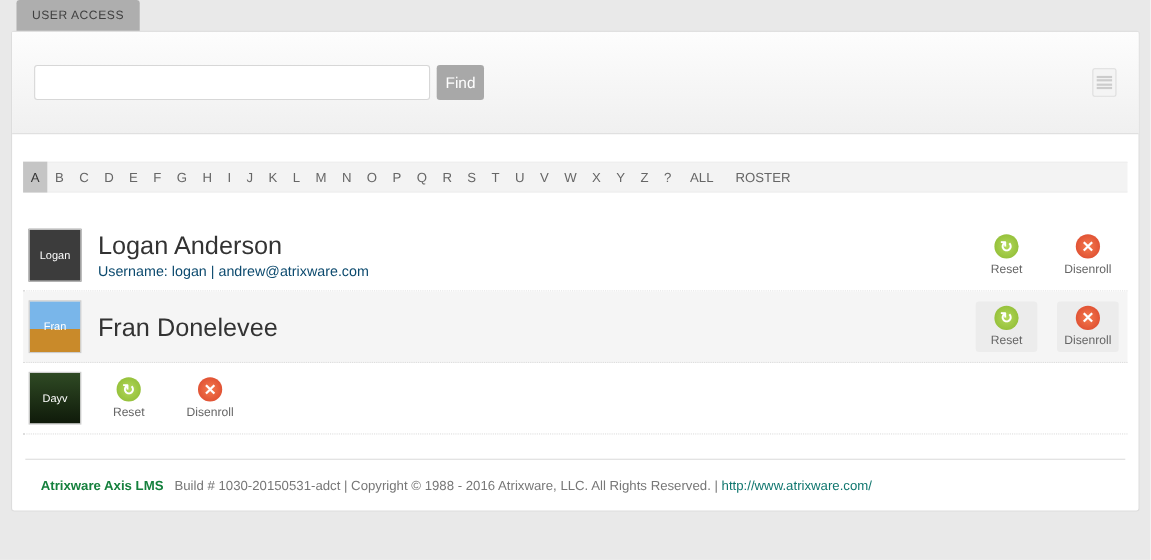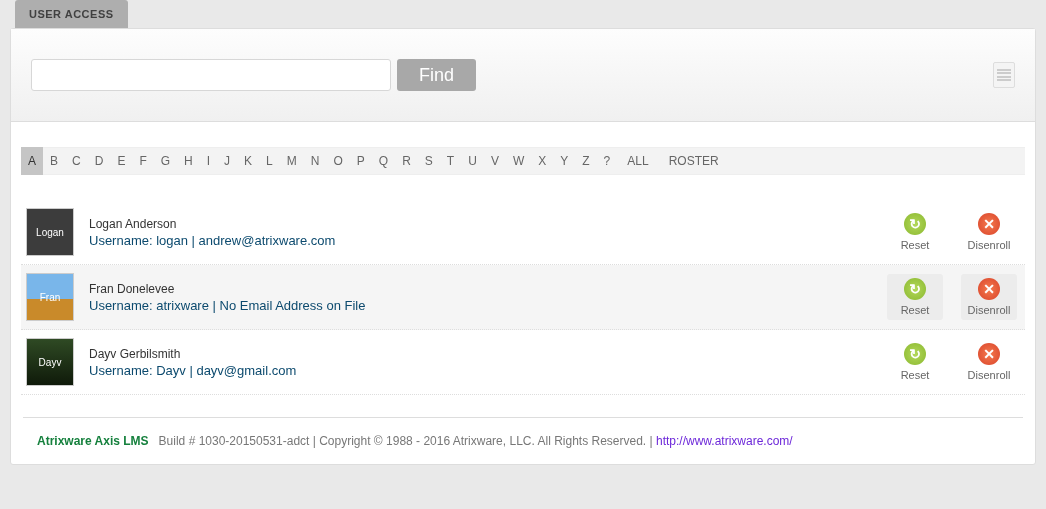--- a/index.html
+++ b/index.html
@@ -17,21 +17,21 @@
     padding: 0 0 10px 0;
   }
   .tab-strip {
     display: flex;
     padding-left: 15px;
     margin-top: 0;
   }
   .tab {
     background: #aeaeae;
     color: #404040;
-    font-weight: 700;
+    font-weight: 400;
     font-size: 11px;
     letter-spacing: .5px;
     padding: 8px 14px;
     border-radius: 3px 3px 0 0;
   }
   .panel {
     background: #fff;
     margin: 0 10px;
     border: 1px solid #ddd;
     border-radius: 3px;
@@ -47,26 +47,26 @@
     width: 360px;
     height: 32px;
     border: 1px solid #d7d7d7;
     border-radius: 3px;
     padding: 4px 8px;
     font-size: 14px;
     outline: none;
   }
   .find-btn {
     height: 32px;
-    padding: 0 22px;
+    padding: 0 8px;
     margin-left: 6px;
     background: #a8a8a8;
     border: none;
     color: #fff;
-    font-size: 18px;
+    font-size: 14px;
     border-radius: 3px;
     cursor: pointer;
   }
   .doc-icon {
     margin-left: auto;
     width: 22px; height: 26px;
     display:flex;flex-direction:column;justify-content:space-evenly;
     padding:4px 3px;
     border:1px solid #ddd;border-radius:2px;background:#f4f4f4;
   }
@@ -104,21 +104,21 @@
     justify-content:space-between;
   }
   .avatar{
     width:48px;height:48px;
     margin:0 15px 0 5px;
     border:1px solid #ccc;
     display:flex;align-items:center;justify-content:center;
     font-size:10px;color:#fff;
   }
   .user-info{flex:1;}
-  .user-name{font-size:12px;color:#333;}
+  .user-name{font-size:23px;color:#333;}
   .user-meta{font-size:13px;color:#0c4a6e;margin-top:2px;}
   .actions{display:flex;gap:18px;margin-right:8px;}
   .action{
     display:flex;flex-direction:column;align-items:center;gap:4px;
     font-size:11px;color:#666;cursor:pointer;
     width:56px;
     padding:4px 2px;border-radius:3px;
   }
   .user-row.selected .action{background:#ececec;}
   .icon-circle{
@@ -128,21 +128,21 @@
   }
   .ic-green{background:radial-gradient(#b3d85a,#8ab82f);}
   .ic-red{background:radial-gradient(#f47a4e,#d9432a);}
   .footer{
     margin:12px 12px 0 12px;
     padding:16px 14px;
     border-top:1px solid #ddd;
     font-size:12px;
     color:#777;
   }
-  .footer a{color:#6d28d9;text-decoration:none;}
+  .footer a{color:#0f766e;text-decoration:none;}
   .footer b{color:#15803d;}
 </style>
 </head>
 <body>
 
 <div class="page">
 
   <div class="tab-strip">
     <div class="tab">USER ACCESS</div>
   </div>
@@ -209,39 +209,34 @@
               <div class="action">
                 <div class="icon-circle ic-red">✕</div>
                 <span>Disenroll</span>
               </div>
             </div>
           </div>
           <div class="user-row selected">
             <div class="avatar" style="background: linear-gradient(rgb(121, 182, 234) 55%, rgb(201, 138, 42) 55%);">Fran</div>
             <div class="user-info">
               <div class="user-name">Fran Donelevee</div>
-              <div class="user-meta">Username: atrixware | No Email Address on File</div>
             </div>
             <div class="actions">
               <div class="action">
                 <div class="icon-circle ic-green">↻</div>
                 <span>Reset</span>
               </div>
               <div class="action">
                 <div class="icon-circle ic-red">✕</div>
                 <span>Disenroll</span>
               </div>
             </div>
           </div>
           <div class="user-row">
             <div class="avatar" style="background: linear-gradient(rgb(47, 74, 36), rgb(15, 26, 10)); text-align: center;">Dayv</div>
-            <div class="user-info">
-              <div class="user-name">Dayv Gerbilsmith</div>
-              <div class="user-meta">Username: Dayv | dayv@gmail.com</div>
-            </div>
             <div class="actions">
               <div class="action">
                 <div class="icon-circle ic-green">↻</div>
                 <span>Reset</span>
               </div>
               <div class="action">
                 <div class="icon-circle ic-red">✕</div>
                 <span>Disenroll</span>
               </div>
             </div>

